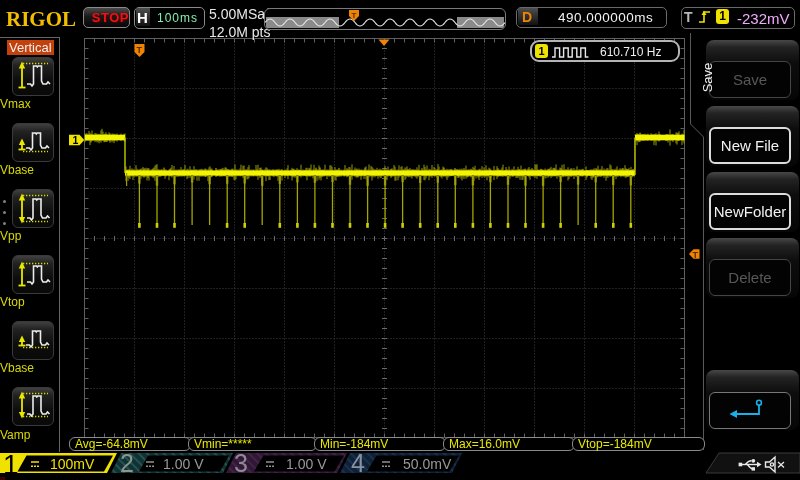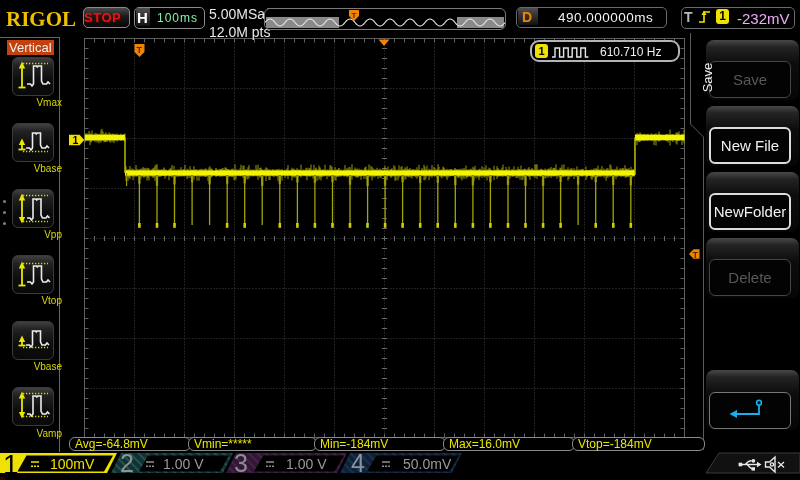--- a/index.html
+++ b/index.html
@@ -1,20 +1,20 @@
 <!DOCTYPE html>
 <html><head><meta charset="utf-8"><style>
 html,body{margin:0;padding:0;background:#000;width:800px;height:480px;overflow:hidden}
 body{font-family:"Liberation Sans",sans-serif;position:relative}
 .abs{position:absolute}
 .btn-card{position:absolute;left:706px;width:93px;height:60px;border-radius:8px;background:linear-gradient(180deg,#484848 0,#232323 12%,#0d0d0d 38%,#060606 100%)}
 .mbtn{position:absolute;left:709px;width:80px;height:35px;border-radius:6px;background:#030303;color:#585858;border:1px solid #454545;text-align:center;line-height:35px;font-size:15px}
 .mbtn.on{color:#f2f2f2;border:2px solid #dcdcdc;width:78px;height:33px;line-height:33px}
 .sbtn{position:absolute;left:12px;width:40px;height:37px;border-radius:6px;border:1px solid #3a3a3a;background:linear-gradient(180deg,#404040 0,#222 20%,#0e0e0e 58%,#090909 100%)}
-.slab{position:absolute;left:0;width:62px;text-align:right;color:#d8d800;font-size:10px}
+.slab{position:absolute;left:0;width:62px;text-align:left;color:#d8d800;font-size:12px}
 .pill{position:absolute;top:437px;height:12px;border:1px solid #8a8a8a;border-radius:6px;background:#000;color:#e8e800;font-size:12px;line-height:12px;padding-left:5px}
 </style></head><body>
 
 <svg width="800" height="480" viewBox="0 0 800 480" style="position:absolute;left:0;top:0">
     <line x1="134.5" y1="38.5" x2="134.5" y2="437.5" stroke="#404040" stroke-width="1" stroke-dasharray="1 2"></line>
     <line x1="184.5" y1="38.5" x2="184.5" y2="437.5" stroke="#404040" stroke-width="1" stroke-dasharray="1 2"></line>
     <line x1="234.5" y1="38.5" x2="234.5" y2="437.5" stroke="#404040" stroke-width="1" stroke-dasharray="1 2"></line>
     <line x1="284.5" y1="38.5" x2="284.5" y2="437.5" stroke="#404040" stroke-width="1" stroke-dasharray="1 2"></line>
     <line x1="334.5" y1="38.5" x2="334.5" y2="437.5" stroke="#404040" stroke-width="1" stroke-dasharray="1 2"></line>
     <line x1="384.5" y1="38.5" x2="384.5" y2="437.5" stroke="#404040" stroke-width="1" stroke-dasharray="1 2"></line>
@@ -915,21 +915,21 @@
     <polygon points="69,134.8 79.5,134.8 84.3,140 79.5,145.2 69,145.2" fill="#f0e200"></polygon>
     <text x="72.5" y="144" font-size="10.5" font-weight="bold" fill="#000" font-family="'Liberation Sans',sans-serif">1</text>
     <polygon points="134.5,44 144.5,44 144.5,52 139.5,57 134.5,52" fill="#f08400"></polygon>
     <text x="136.6" y="52.5" font-size="9" font-weight="bold" fill="#5a2a00" font-family="'Liberation Sans',sans-serif">T</text>
     <polygon points="378.5,39.5 389.5,39.5 384,46" fill="#f08400"></polygon>
     <polygon points="689,254 693.5,249.3 699.5,249.3 699.5,258.7 693.5,258.7" fill="#f08400"></polygon>
     <text x="692.5" y="257.6" font-size="9" font-weight="bold" fill="#5a2a00" font-family="'Liberation Sans',sans-serif">T</text>
   </svg>
 <div class="abs" style="left:0;top:0;width:661px;height:32px;background:#000">
 <div class="abs" style="left:6px;top:7px;font-family:'Liberation Serif',serif;font-weight:bold;font-size:21px;color:#f2be00">RIGOL</div>
-<div class="abs" style="left:83px;top:7px;width:45px;height:19px;border:1px solid #8a8a8a;border-radius:5px;background:linear-gradient(180deg,#4a4a4a,#1a1a1a 45%,#060606);color:#f01212;font-weight:bold;font-size:13px;text-align:left;line-height:19px;letter-spacing:0.5px;text-shadow:1px 1px 1px #500">STOP</div>
+<div class="abs" style="left:83px;top:7px;width:45px;height:19px;border:1px solid #8a8a8a;border-radius:5px;background:linear-gradient(180deg,#4a4a4a,#1a1a1a 45%,#060606);color:#f01212;font-weight:bold;font-size:13px;text-align:right;line-height:19px;letter-spacing:0.5px;text-shadow:1px 1px 1px #500">STOP</div>
 <div class="abs" style="left:134px;top:7px;width:69px;height:20px;border:1px solid #8a8a8a;border-radius:5px;background:#000"></div>
 <div class="abs" style="left:136px;top:8px;width:14px;height:18px;background:linear-gradient(180deg,#4e4e4e,#111)"></div>
 <div class="abs" style="left:137px;top:9px;color:#fff;font-weight:bold;font-size:15px">H</div>
 <div class="abs" style="left:157px;top:11px;color:#86efac;font-size:12px;letter-spacing:1px">100ms</div>
 <div class="abs" style="left:209px;top:5px;color:#e8e8e8;font-size:14px;line-height:18px">5.00MSa/s<br>12.0M pts</div>
 <div class="abs" style="left:264px;top:8px;width:240px;height:20px;border:1px solid #7a7a7a;border-radius:6px;background:#000;overflow:hidden">
 <div class="abs" style="left:1px;top:8px;width:73px;height:11px;background:#8a8a8a"></div>
 <div class="abs" style="left:192px;top:8px;width:47px;height:11px;background:#8a8a8a"></div>
 <svg class="abs" style="left:0;top:0" width="240" height="20" viewBox="0 0 240 20">
 <path d="M0,13.5 q5,-7 10,0 q5,7 10,0 q5,-7 10,0 q5,7 10,0 q5,-7 10,0 q5,7 10,0 q5,-7 10,0 q5,7 10,0 q5,-7 10,0 q5,7 10,0 q5,-7 10,0 q5,7 10,0 q5,-7 10,0 q5,7 10,0 q5,-7 10,0 q5,7 10,0 q5,-7 10,0 q5,7 10,0 q5,-7 10,0 q5,7 10,0 q5,-7 10,0 q5,7 10,0 q5,-7 10,0 q5,7 10,0" fill="none" stroke="#e0e0e0" stroke-width="1.2"></path>

